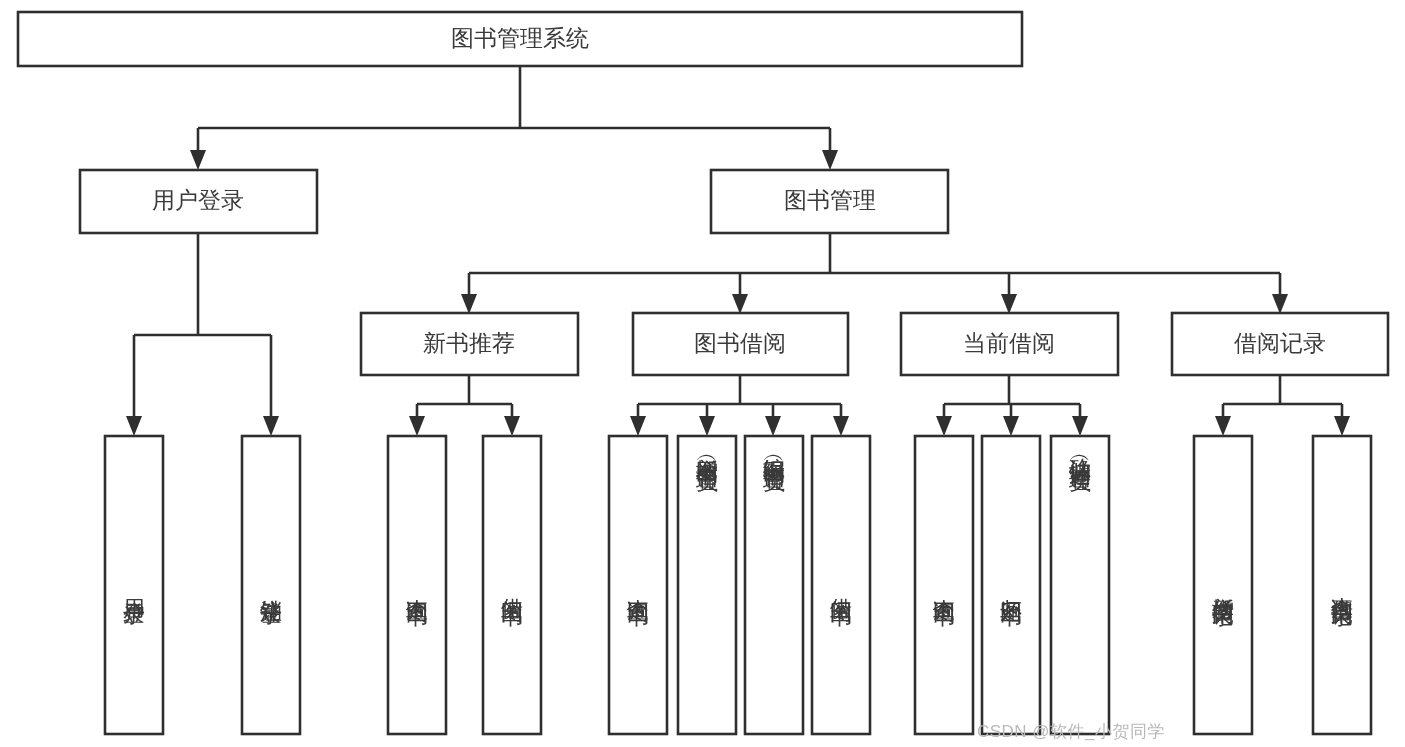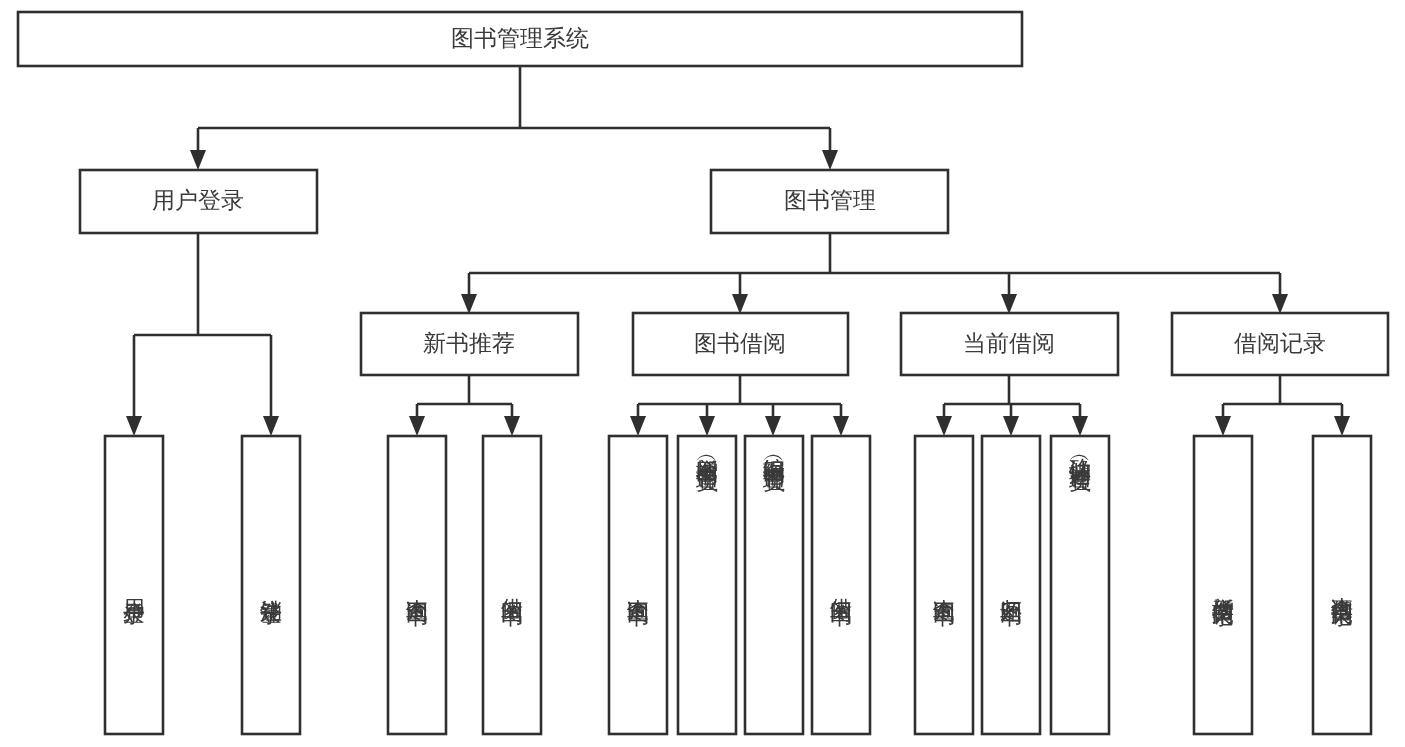--- a/index.html
+++ b/index.html
@@ -252,14 +252,15 @@
     </div>
 
     <div class="vlabel" style="position:absolute;left:1194px;top:436px;width:58px;height:298px;display:flex;align-items:center;justify-content:center;">
       <span class="node-label vertical" style="writing-mode:vertical-rl;text-orientation:upright;font-size:22px;color:#3a3a3a;letter-spacing:2px;line-height:1;">新增借阅记录</span>
     </div>
     <div class="vlabel" style="position:absolute;left:1313px;top:436px;width:58px;height:298px;display:flex;align-items:center;justify-content:center;">
       <span class="node-label vertical" style="writing-mode:vertical-rl;text-orientation:upright;font-size:22px;color:#3a3a3a;letter-spacing:2px;line-height:1;">查询借阅记录</span>
     </div>
   </div>
 
+  <div class="watermark">CSDN @软件_小贺同学</div>
 
 </div>
 
 </body></html>

